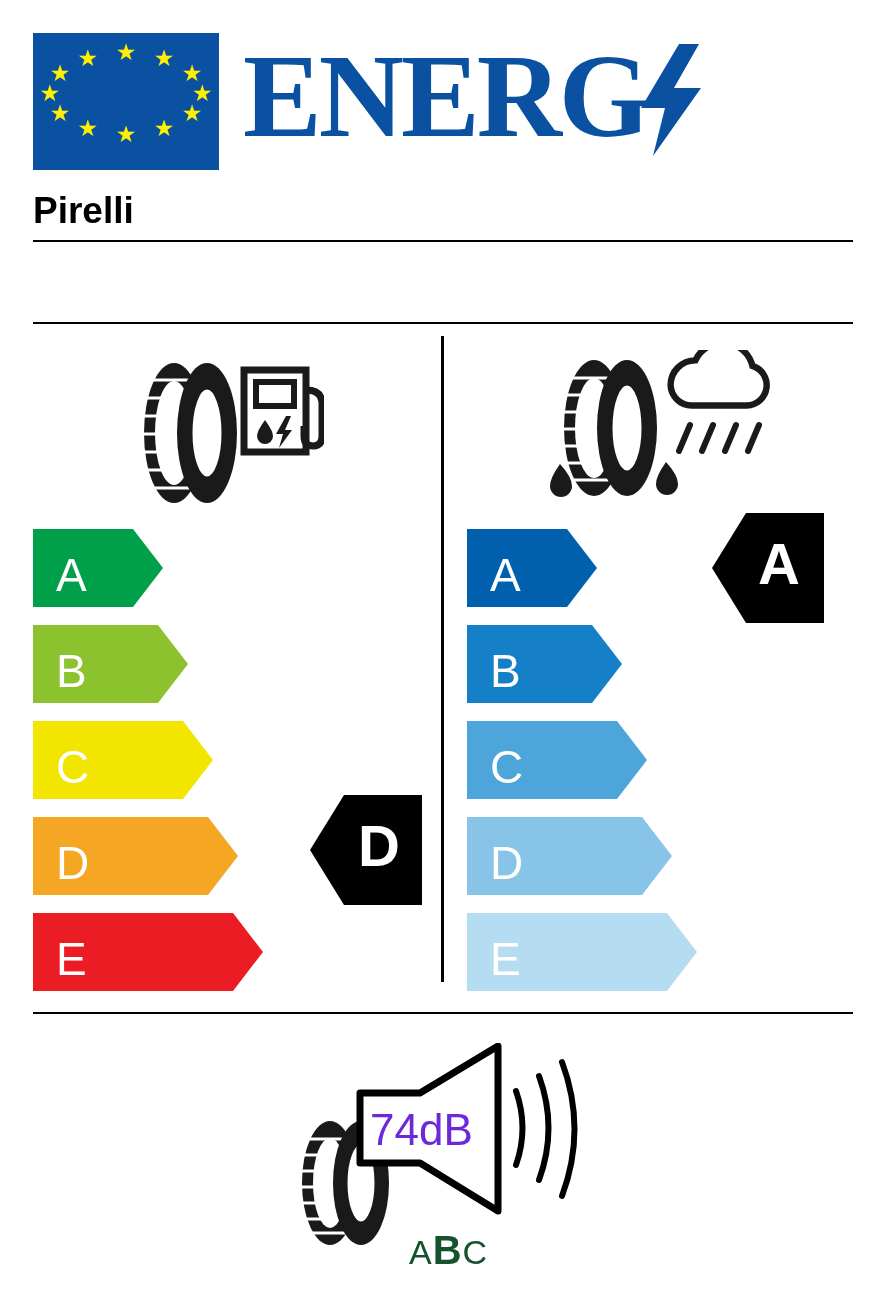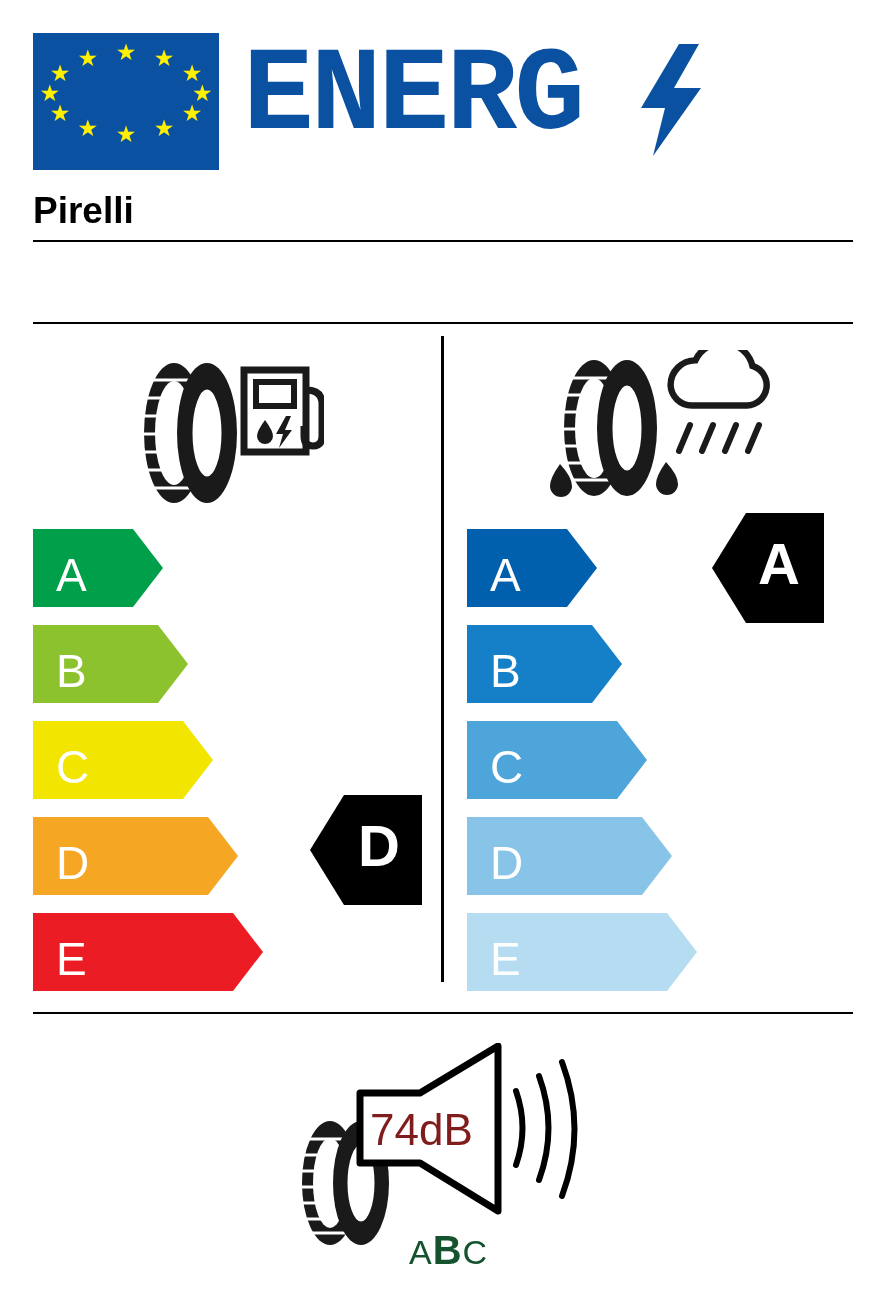--- a/index.html
+++ b/index.html
@@ -37,21 +37,21 @@
   }
   .energ-word {
     position: absolute;
     left: 243px;
     top: 38px;
     font-size: 118px;
     line-height: 118px;
     font-weight: 700;
     letter-spacing: -3px;
     color: #0a51a1;
-    font-family: Liberation Mono, monospace;
+    font-family: Liberation Serif, serif;
   }
   .bolt {
     position: absolute;
     left: 641px;
     top: 44px;
     width: 60px;
     height: 112px;
   }
 
   
@@ -110,21 +110,21 @@
     font-size: 58px;
     font-weight: 700;
     line-height: 1;
     font-family: "Liberation Sans", sans-serif;
   }
 
   
   .db-text {
     position: absolute;
     font-size: 44px;
-    color: #7f1d1d;
+    color: #6d28d9;
     font-family: "Liberation Sans", sans-serif;
   }
   .abc {
     position: absolute;
     top: 1228px;
     left: 409px;
     font-size: 34px;
     letter-spacing: 1px;
     color: #14532d;
   }

